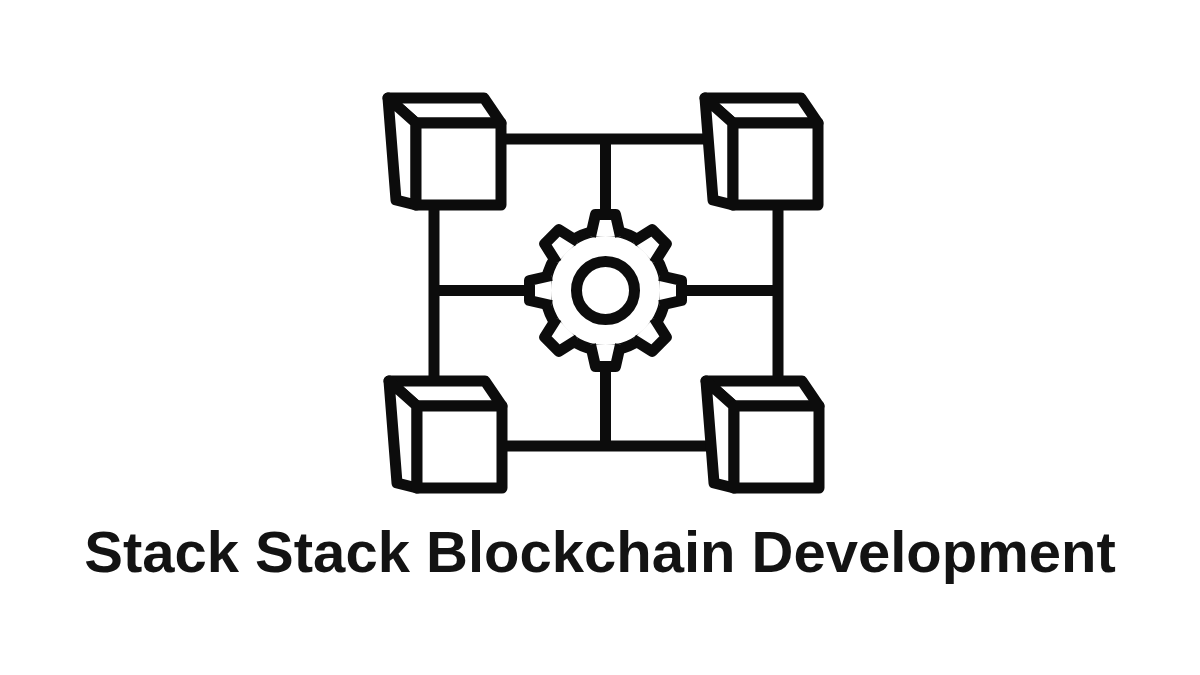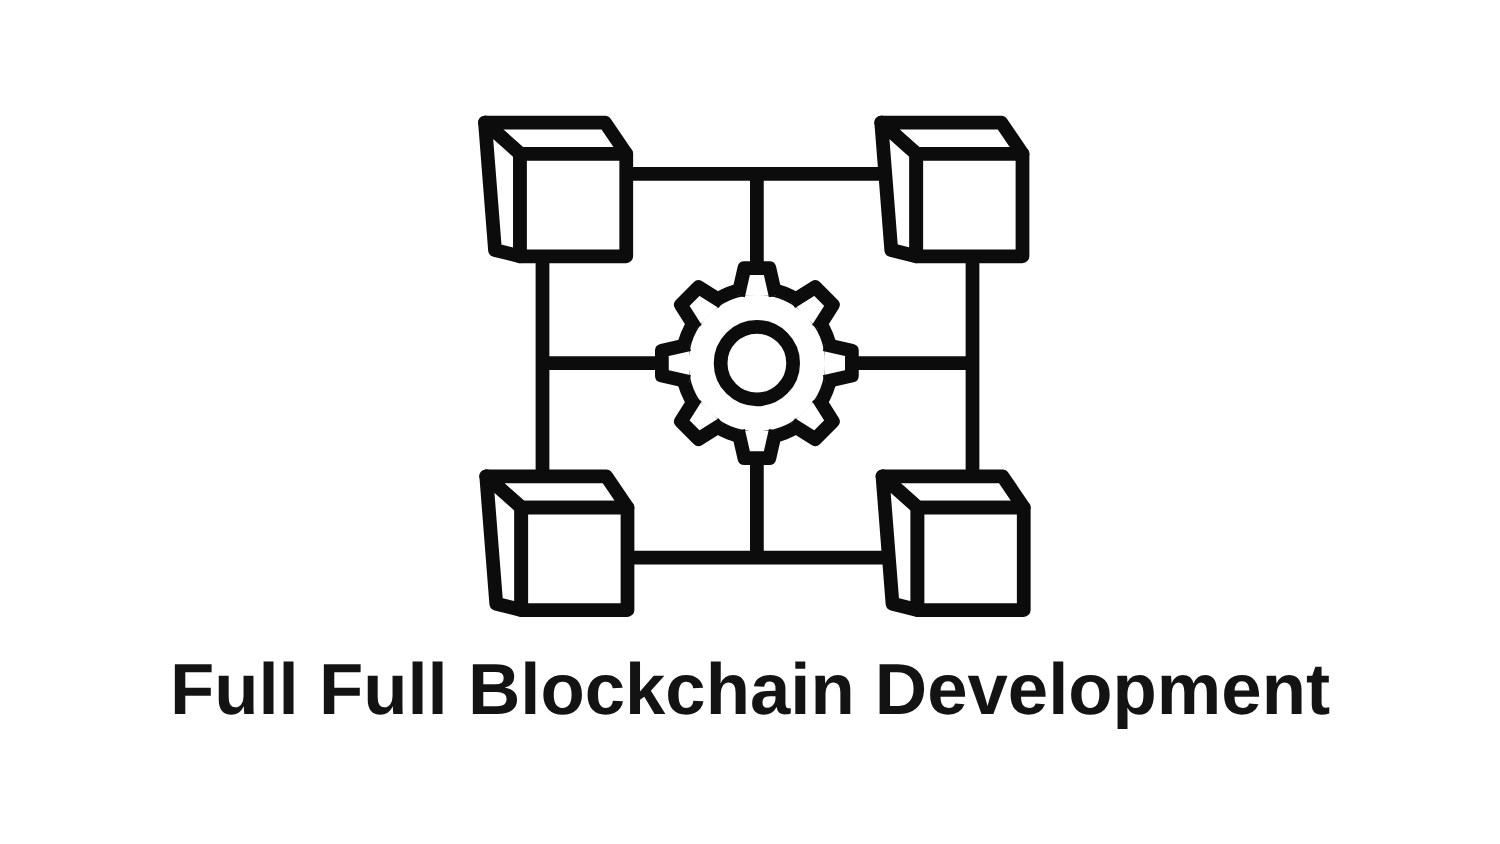--- a/index.html
+++ b/index.html
@@ -83,16 +83,16 @@
         <use href="#tooth" transform="rotate(180)"></use>
         <use href="#tooth" transform="rotate(225)"></use>
         <use href="#tooth" transform="rotate(270)"></use>
         <use href="#tooth" transform="rotate(315)"></use>
       </g>
       <circle r="29" fill="#ffffff" stroke="#0c0c0c" stroke-width="11"></circle>
     </g>
   </svg>
 
   <div class="heading">
-    <div>Full Full Blockchain Development</div>
+    <div>Stack Stack Blockchain Development</div>
   </div>
 
 </div>
 
 </body></html>

